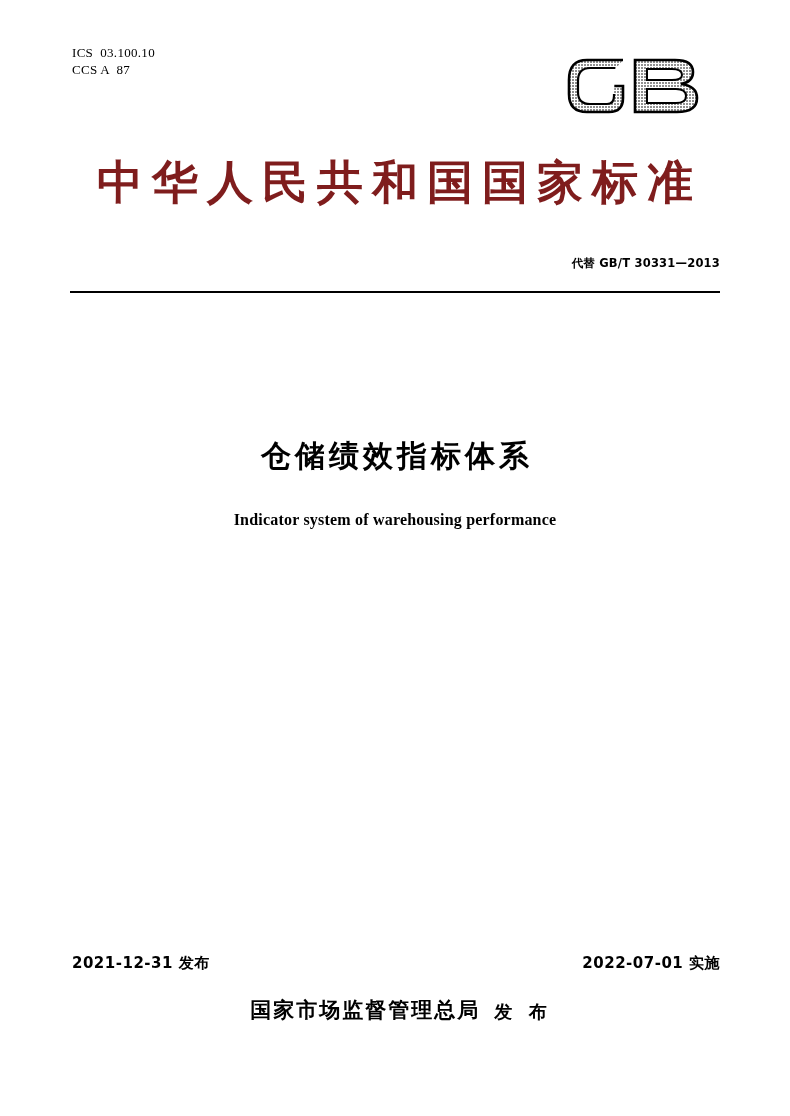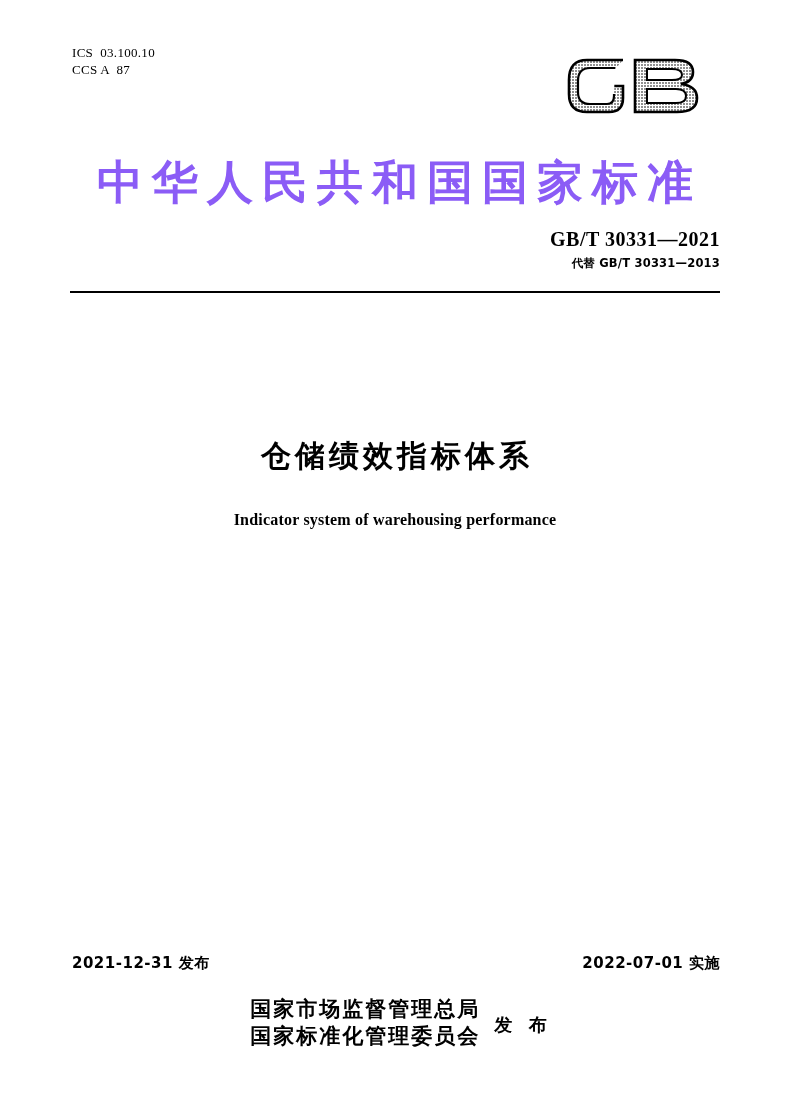--- a/index.html
+++ b/index.html
@@ -50,21 +50,21 @@
   .nat-title {
     position: absolute;
     left: 0;
     right: 0;
     top: 152px;
     text-align: center;
     font-family: "DejaVu Sans", sans-serif;
     font-weight: bold;
     font-size: 46px;
     letter-spacing: 9px;
-    color: #8b5cf6;
+    color: #7f1d1d;
     padding-left: 9px;
   }
 
   
   .std-no {
     position: absolute;
     right: 70px;
     top: 228px;
     text-align: right;
     font-family: "Liberation Serif", serif;
@@ -189,32 +189,30 @@
         <path d="M78 14 H118 Q136 14 136 26 Q136 36 124 38 Q140 40 140 52 Q140 66 120 66 H78 Z" fill="url(#dots)" stroke="#000000"></path>
         <path d="M90 23 H115 Q125 23 125 29 Q125 34 115 34 H90 Z" fill="#ffffff" stroke="#000000" stroke-width="2"></path>
         <path d="M90 43 H119 Q129 43 129 50 Q129 57 119 57 H90 Z" fill="#ffffff" stroke="#000000" stroke-width="2"></path>
       </g>
       <text x="44" y="58" font-family="DejaVu Sans, sans-serif" font-size="0" fill="none">GB</text>
     </svg>
   </div>
 
   <div class="nat-title">中华人民共和国国家标准</div>
 
-  <div class="std-no">GB/T 30331—2021</div>
   <div class="std-replace">代替 GB/T 30331—2013</div>
 
   <div class="rule"></div>
 
   <div class="doc-title-cn">仓储绩效指标体系</div>
   <div class="doc-title-en">Indicator system of warehousing performance</div>
 
   <div class="date-issue">2021-12-31 发布</div>
   <div class="date-impl">2022-07-01 实施</div>
 
   <div class="issuers">
     <div class="issuer-names">
       <div>国家市场监督管理总局</div>
-      <div>国家标准化管理委员会</div>
     </div>
     <div class="issuer-verb">发 布</div>
   </div>
 
 </div>
 
 </body></html>

